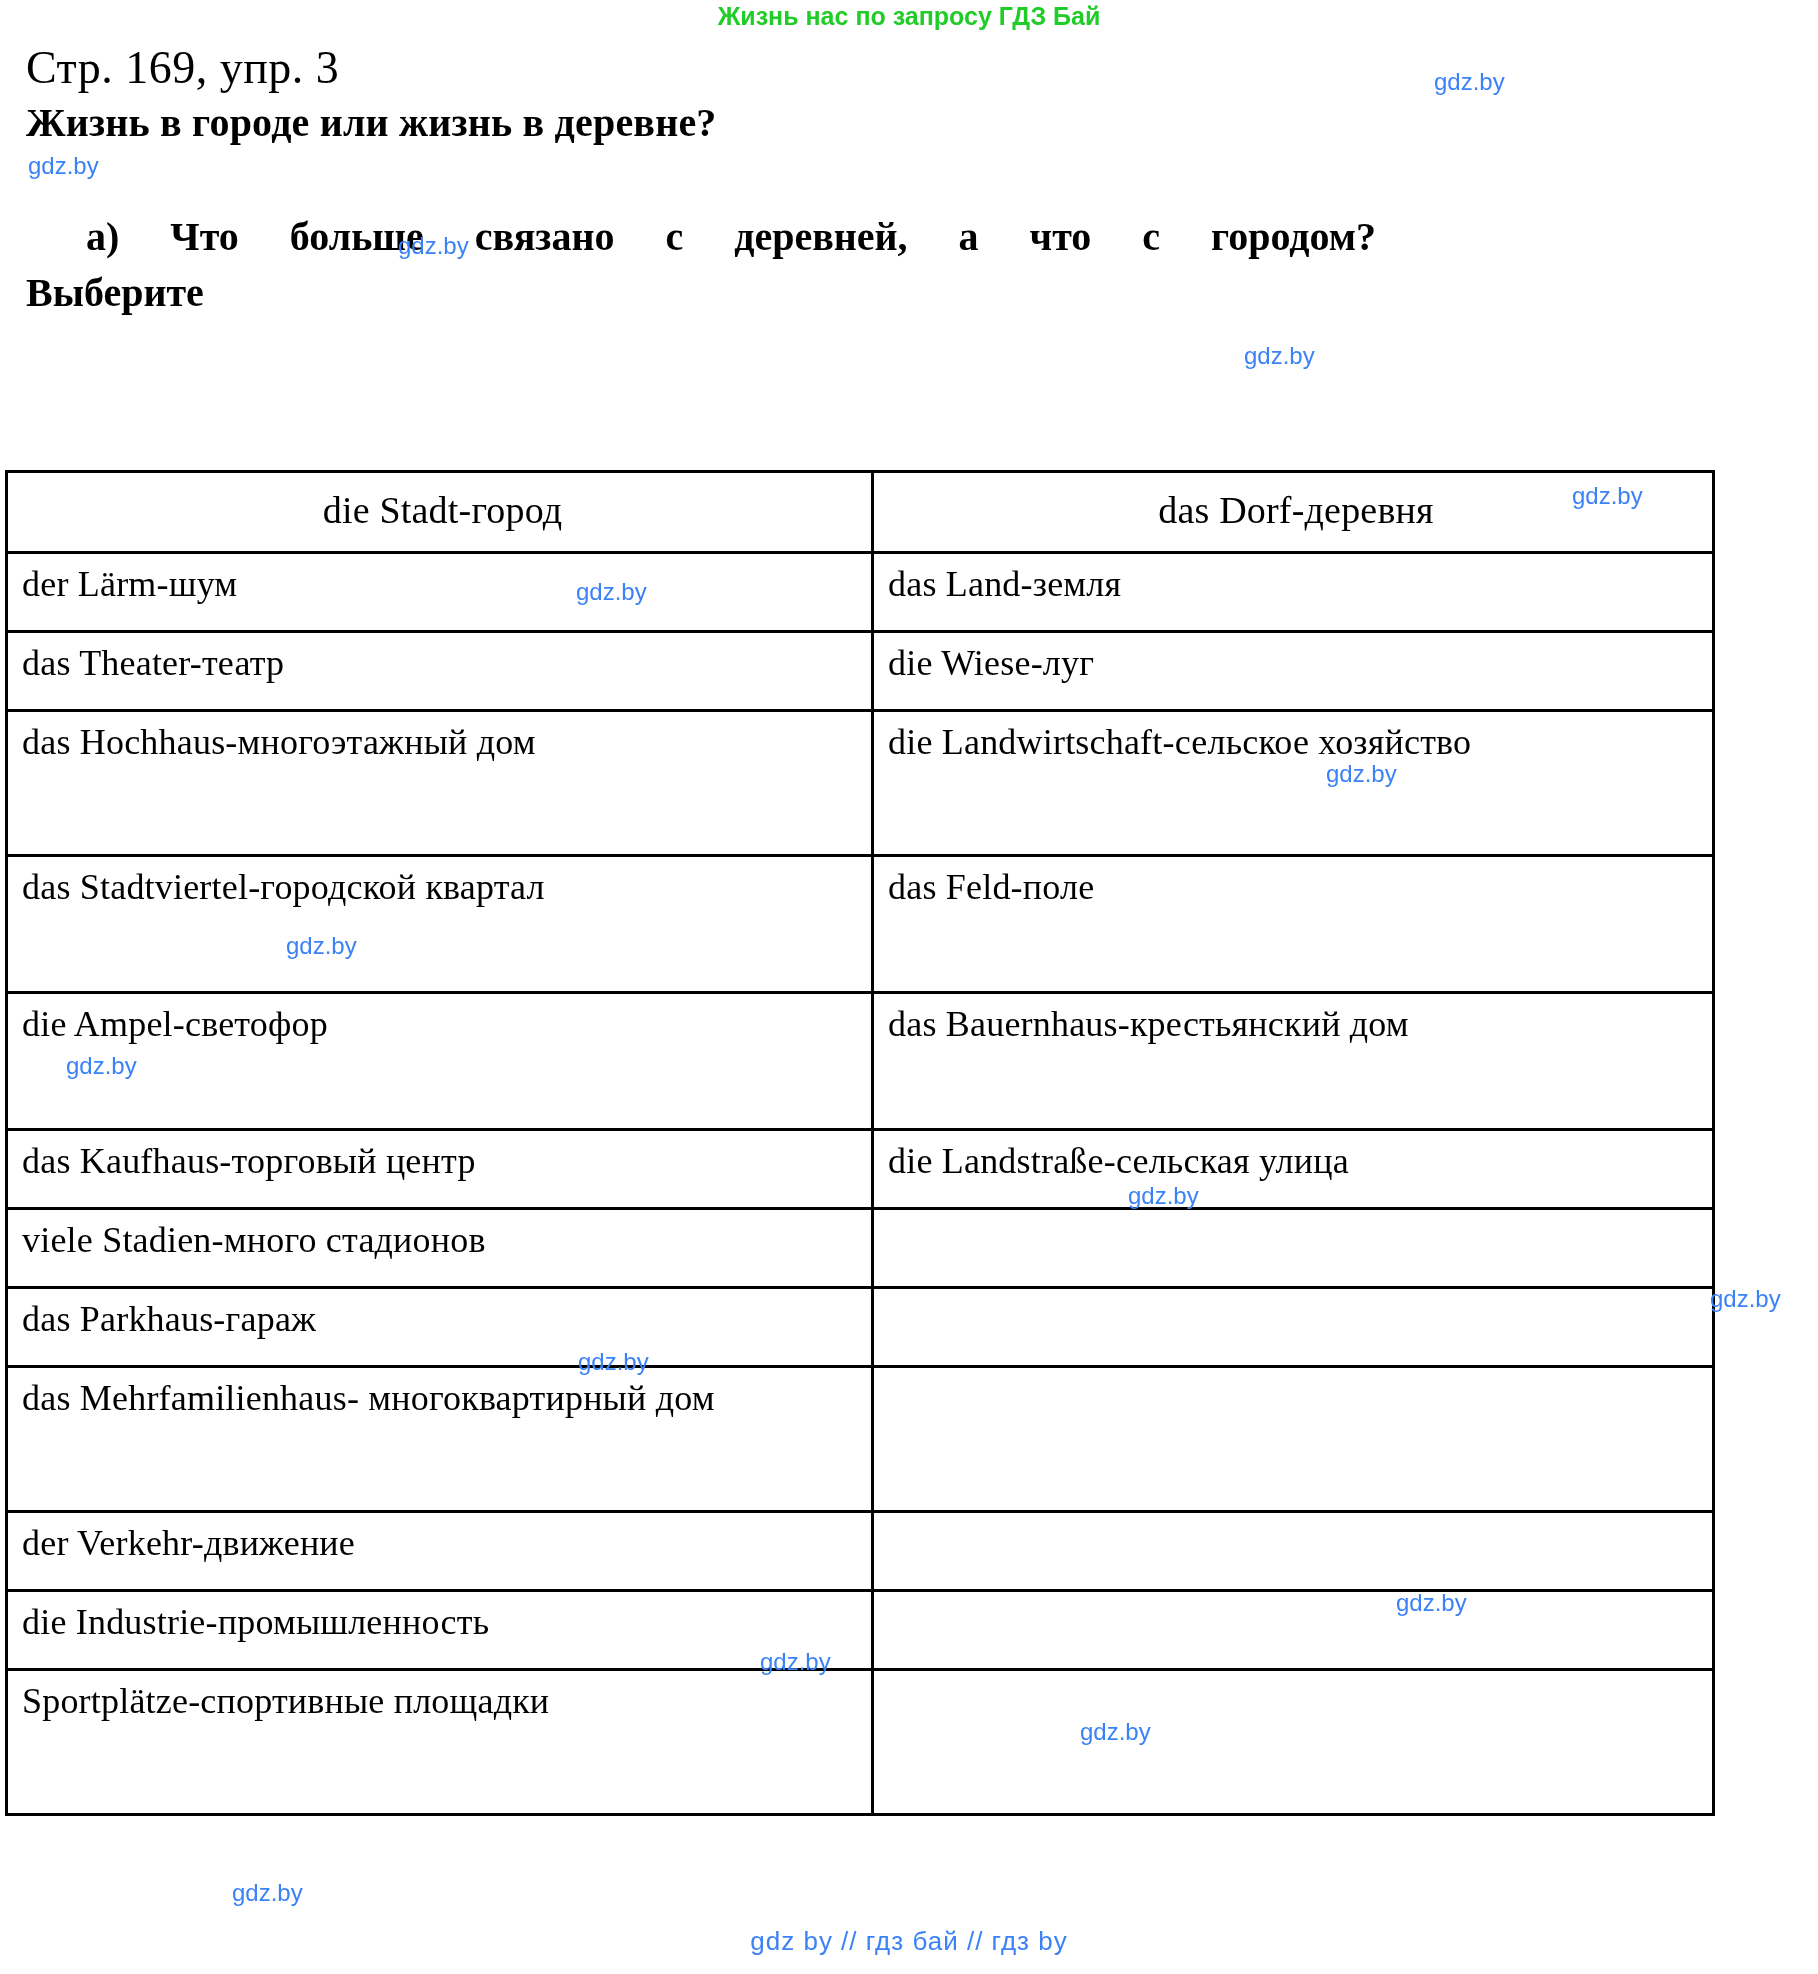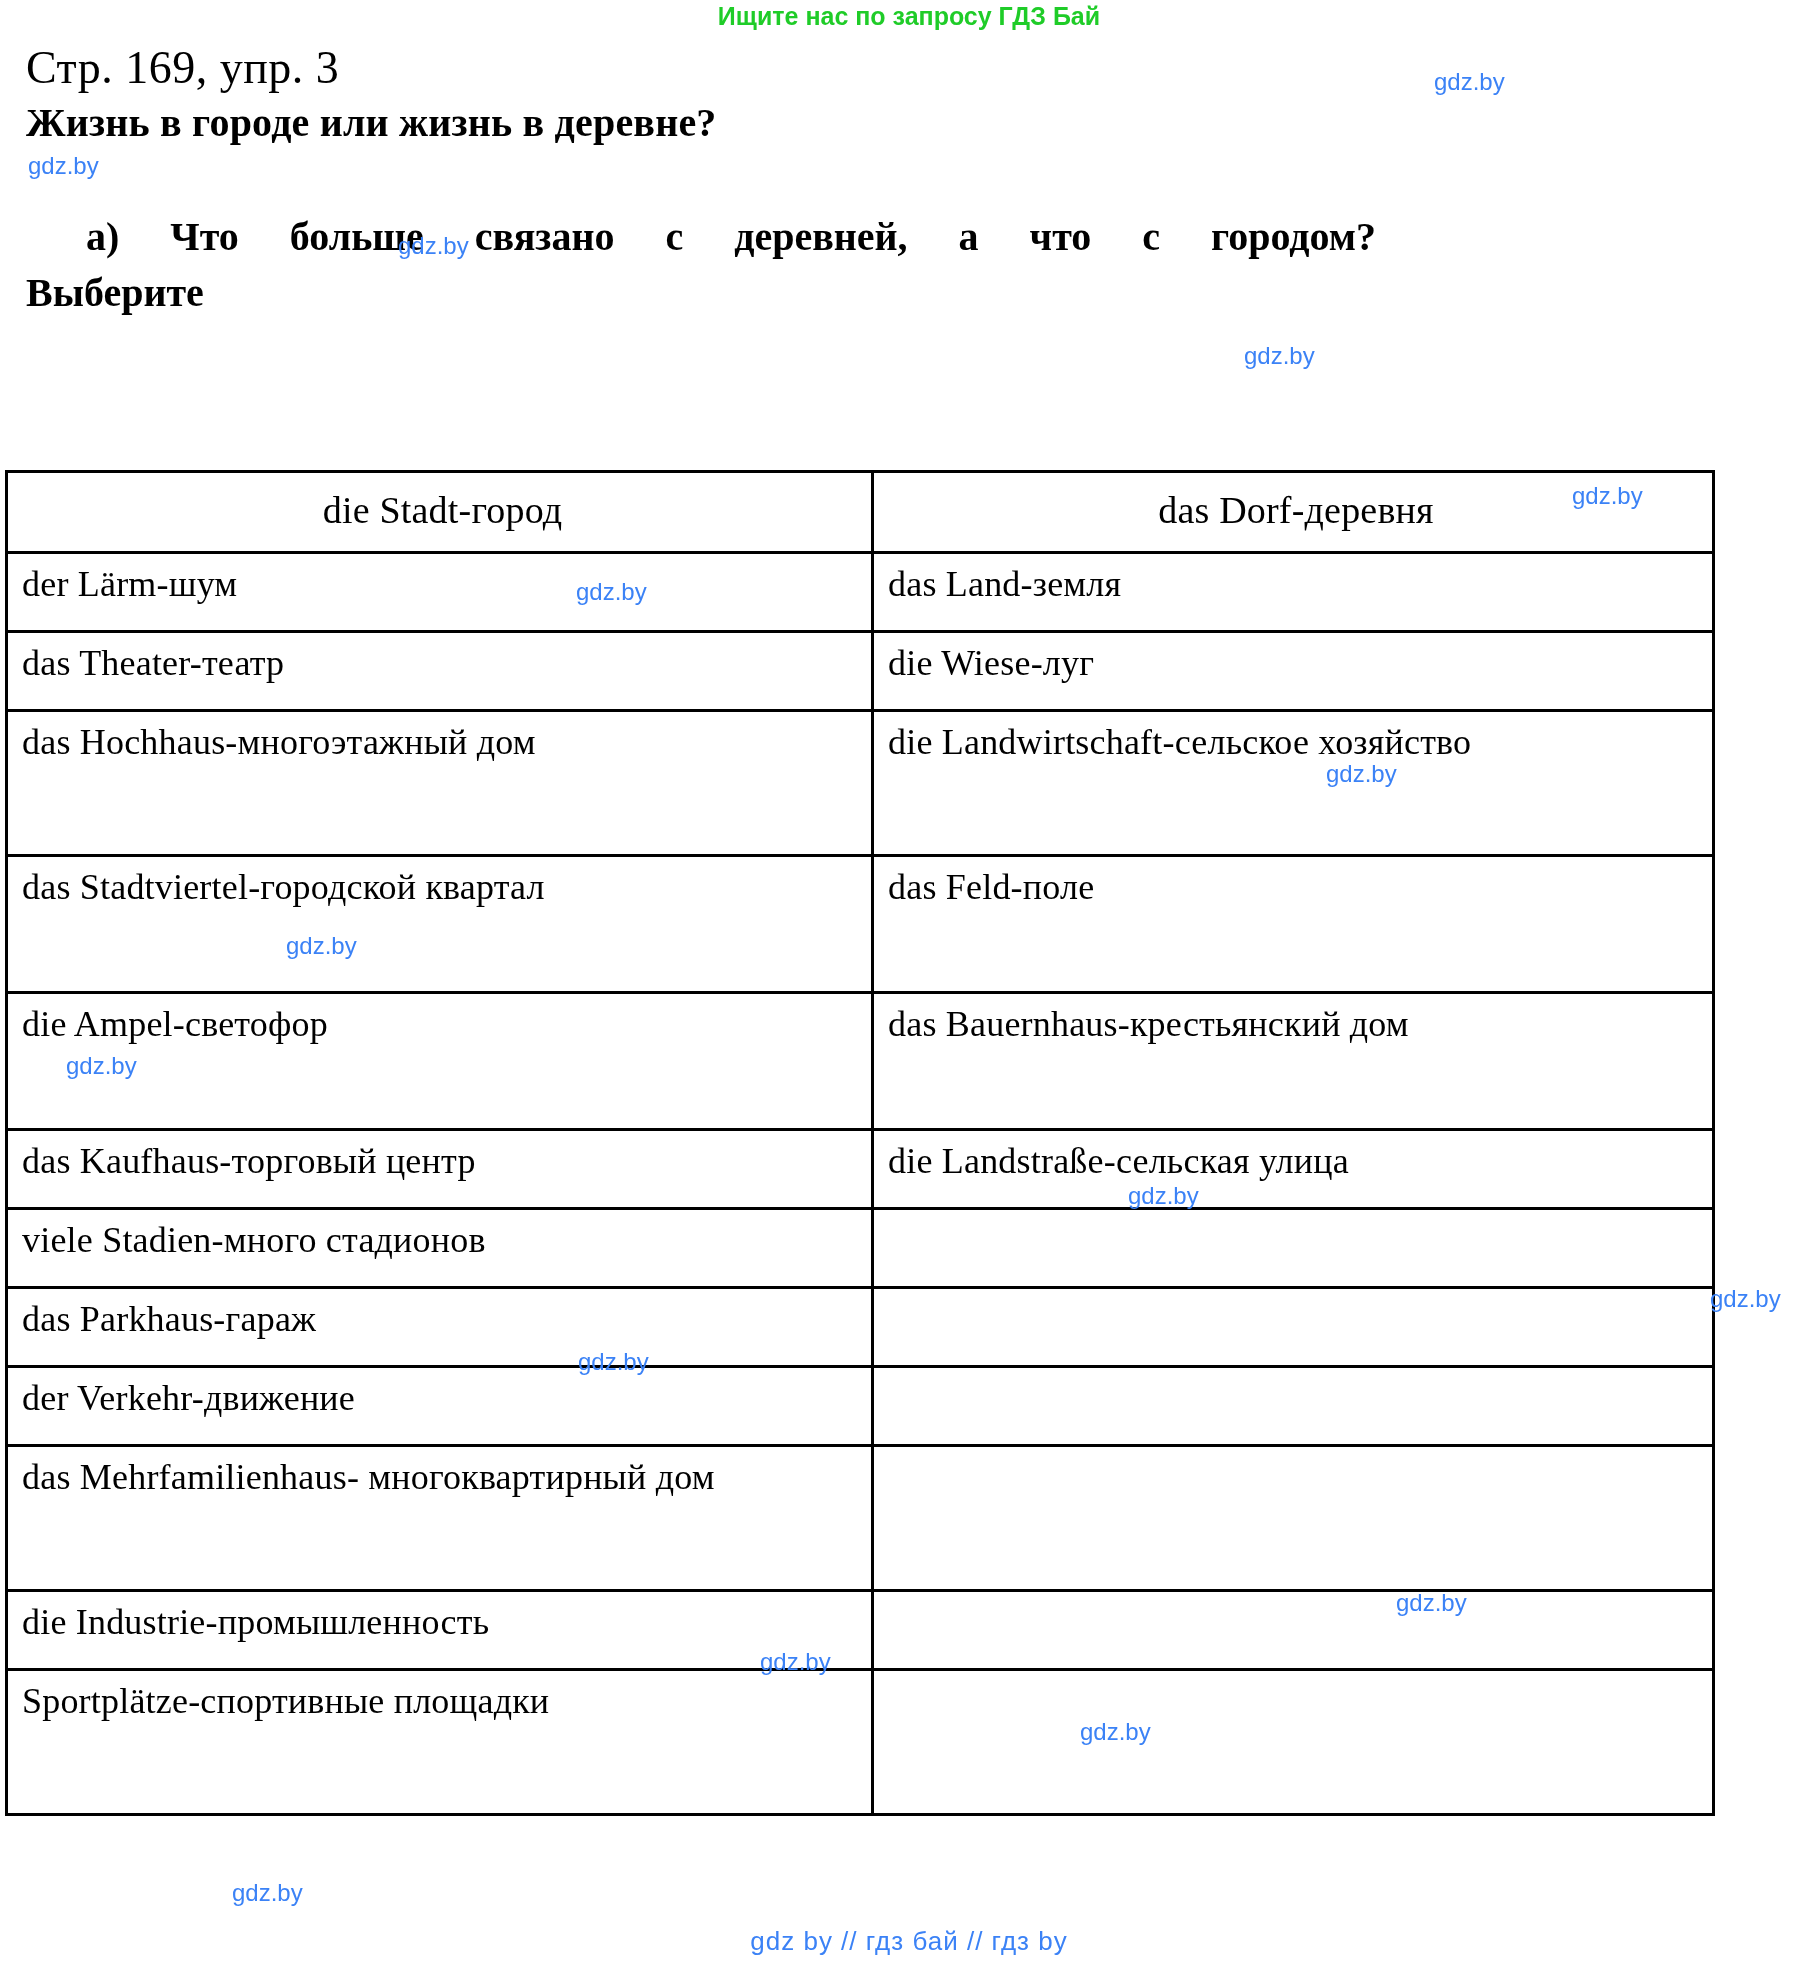--- a/index.html
+++ b/index.html
@@ -141,21 +141,21 @@
     letter-spacing: 1px;
     white-space: nowrap;
   }
 </style>
 </head>
 <body>
 
 <div class="page">
 
   <div class="promo-bar">
-    <span class="promo-text" style="color: rgb(31, 204, 40);">Ищите нас по запросу ГДЗ Бай</span>
+    <span class="promo-text" style="color: rgb(31, 204, 40);">Жизнь нас по запросу ГДЗ Бай</span>
   </div>
 
   <div class="exercise-head">
     <div class="exercise-ref">Стр. 169, упр. 3</div>
     <div class="exercise-title">Жизнь в городе или жизнь в деревне?</div>
   </div>
 
   <div class="task-block">
     <div class="task-line-a">а) Что больше связано с деревней, а что с городом?</div>
     <div class="task-line-b">Выберите</div>
@@ -209,27 +209,27 @@
           <td class="cell h-1">viele Stadien-много стадионов</td>
           <td class="cell h-1 h-blank"></td>
         </tr>
 
         <tr>
           <td class="cell h-1">das Parkhaus-гараж</td>
           <td class="cell h-1 h-blank"></td>
         </tr>
 
         <tr>
-          <td class="cell h-1">der Verkehr-движение</td>
-          <td class="cell h-1 h-blank"></td>
-        </tr>
-
-        <tr>
           <td class="cell h-2">das Mehrfamilienhaus- многоквартирный дом</td>
           <td class="cell h-2 h-blank"></td>
+        </tr>
+
+        <tr>
+          <td class="cell h-1">der Verkehr-движение</td>
+          <td class="cell h-1 h-blank"></td>
         </tr>
 
         <tr>
           <td class="cell h-1">die Industrie-промышленность</td>
           <td class="cell h-1 h-blank"></td>
         </tr>
 
 
         <tr>
           <td class="cell h-2">Sportplätze-спортивные площадки</td>

